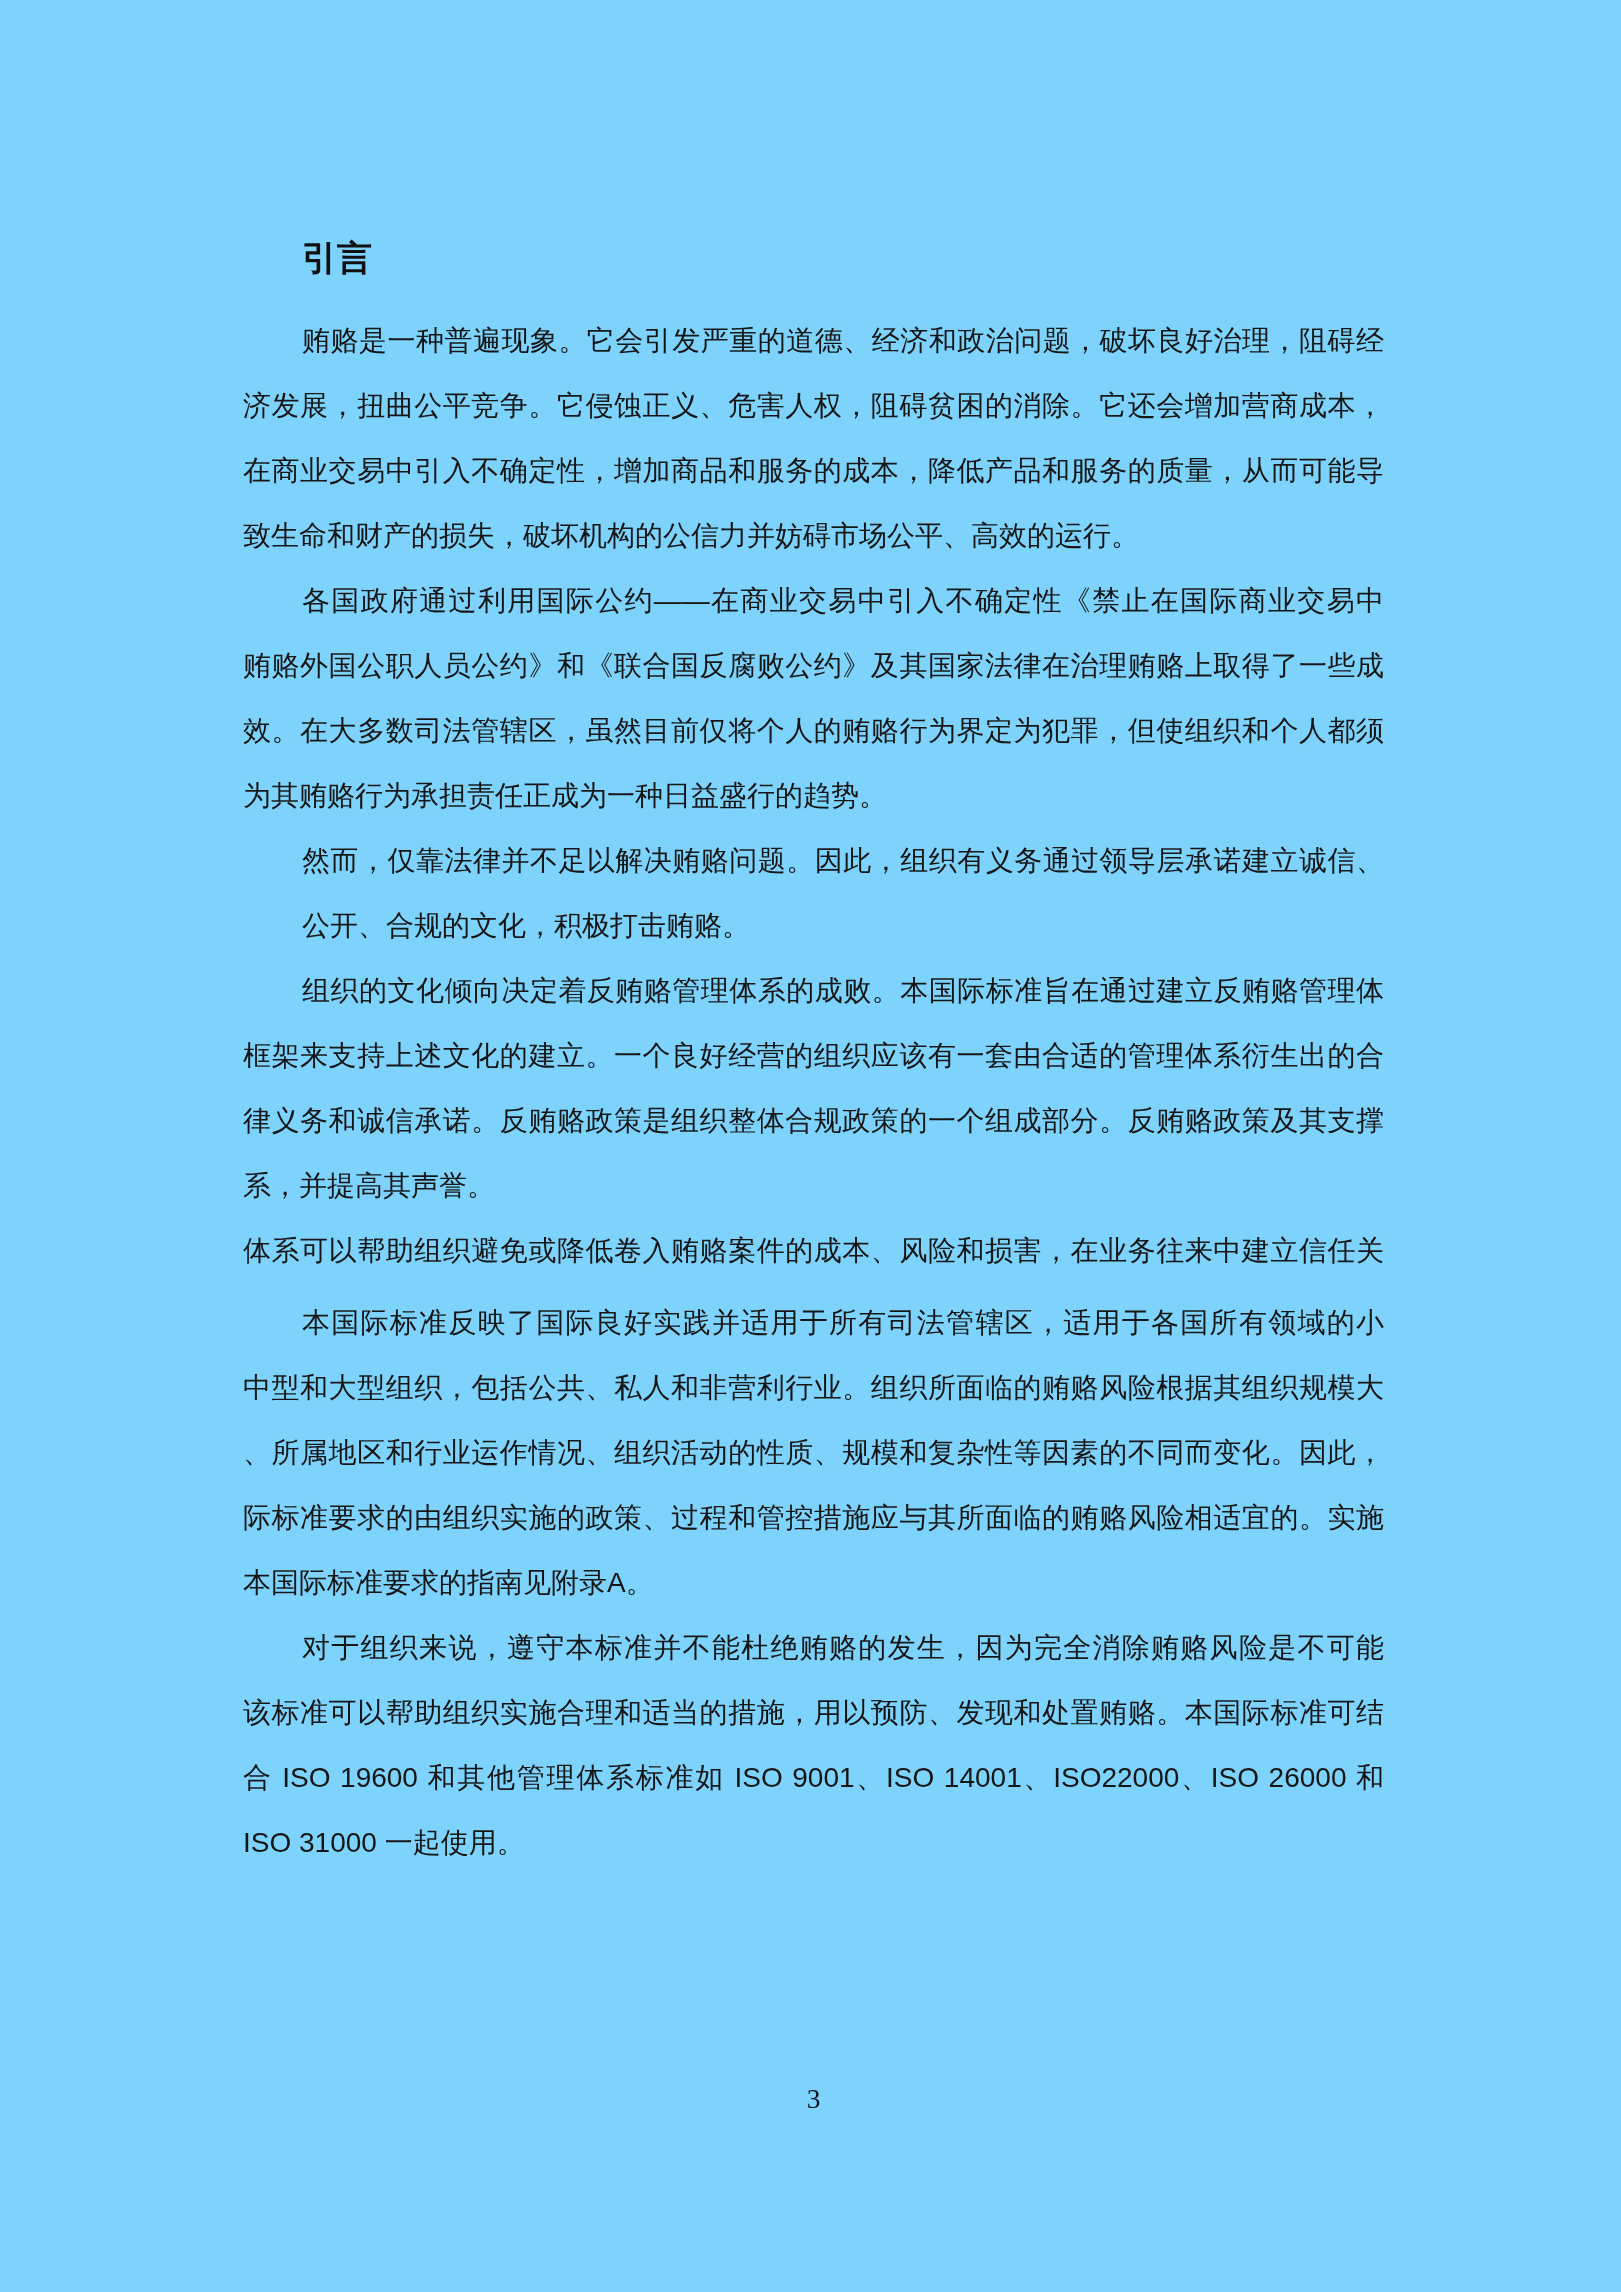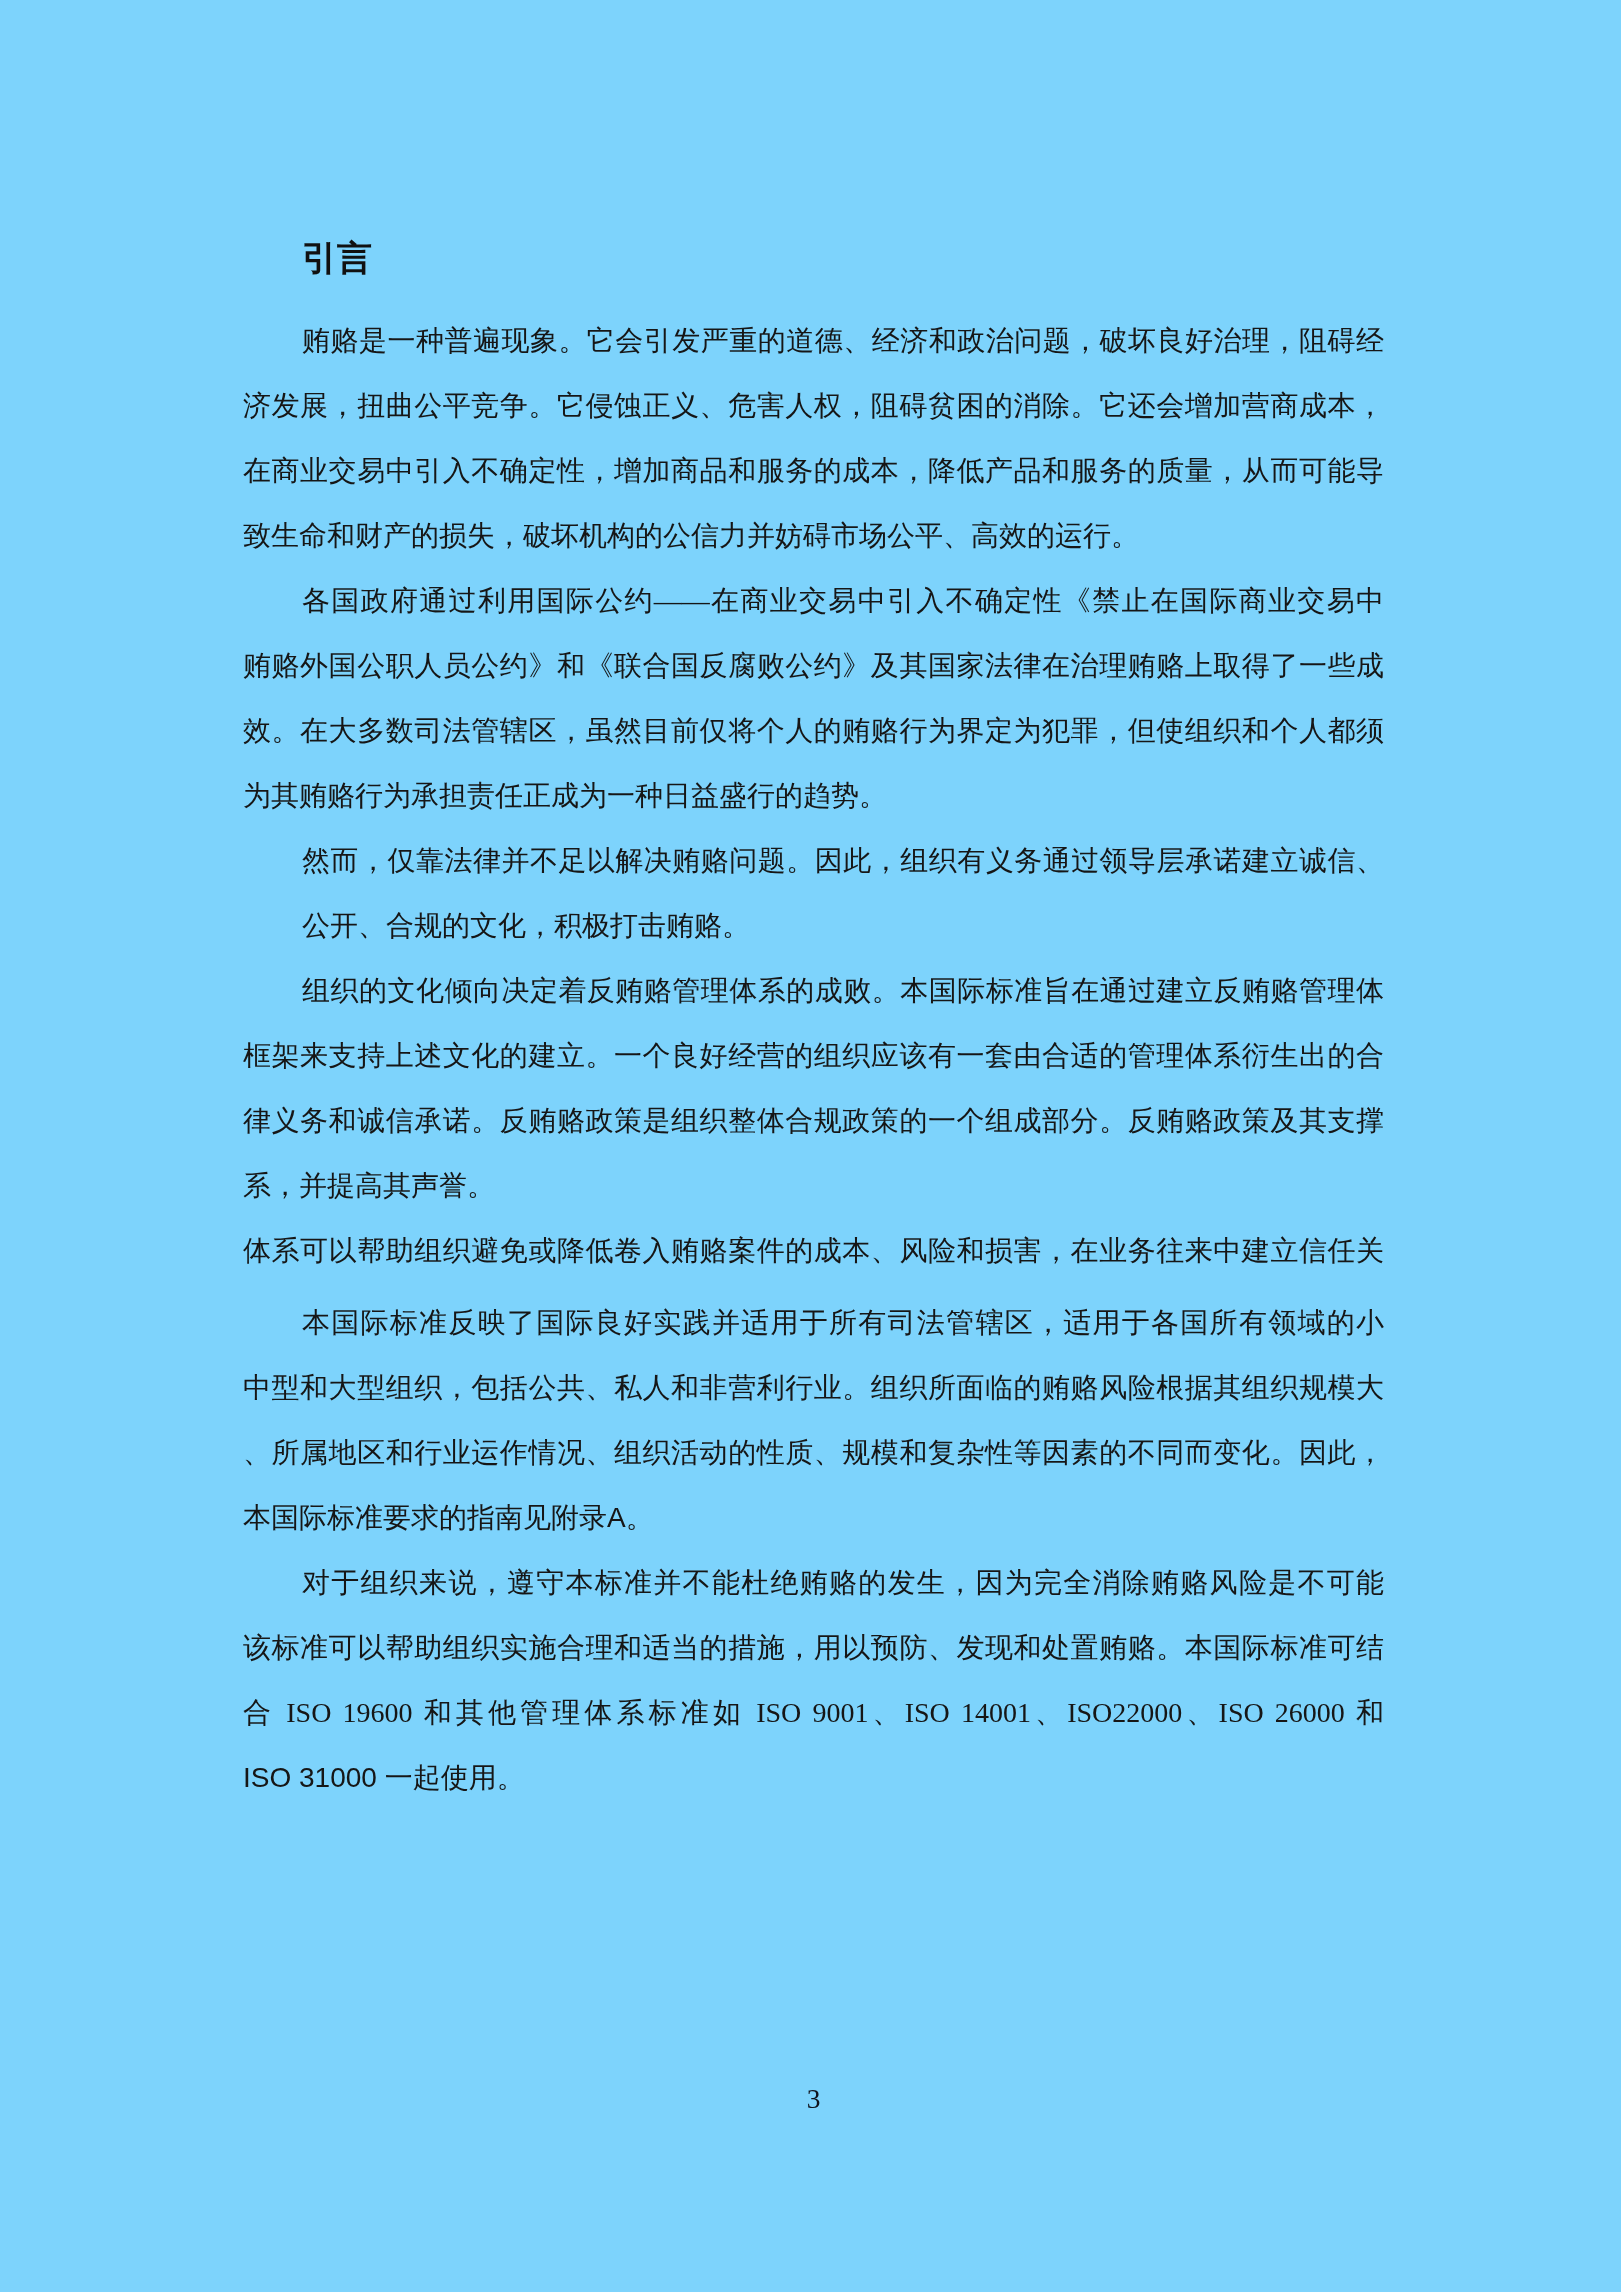--- a/index.html
+++ b/index.html
@@ -44,21 +44,20 @@
   .line {
     height: 65px;
     line-height: 65px;
     overflow: hidden;
     white-space: nowrap;
   }
   .line.justify {
     white-space: normal;
     text-align: justify;
     text-align-last: justify;
-    font-family: Liberation Serif, serif;
   }
   .line.indent {
     padding-left: 59px;
   }
   .footer {
     position: absolute;
     left: 243px;
     top: 2084px;
     width: 1141px;
     text-align: center;
@@ -94,20 +93,21 @@
         <div class="line indent justify">组织的文化倾向决定着反贿赂管理体系的成败。本国际标准旨在通过建立反贿赂管理体系</div>
         <div class="line justify">框架来支持上述文化的建立。一个良好经营的组织应该有一套由合适的管理体系衍生出的合规政</div>
         <div class="line justify">律义务和诚信承诺。反贿赂政策是组织整体合规政策的一个组成部分。反贿赂政策及其支撑</div>
         <div class="line">系，并提高其声誉。</div>
         <div class="line justify">体系可以帮助组织避免或降低卷入贿赂案件的成本、风险和损害，在业务往来中建立信任关</div>
       </div>
       <div class="paragraph gap-before">
         <div class="line indent justify">本国际标准反映了国际良好实践并适用于所有司法管辖区，适用于各国所有领域的小型、</div>
         <div class="line justify">中型和大型组织，包括公共、私人和非营利行业。组织所面临的贿赂风险根据其组织规模大小</div>
         <div class="line justify">、所属地区和行业运作情况、组织活动的性质、规模和复杂性等因素的不同而变化。因此，本国</div>
+        <div class="line justify">际标准要求的由组织实施的政策、过程和管控措施应与其所面临的贿赂风险相适宜的。实施</div>
         <div class="line">本国际标准要求的指南见附录A。</div>
       </div>
       <div class="paragraph">
         <div class="line indent justify">对于组织来说，遵守本标准并不能杜绝贿赂的发生，因为完全消除贿赂风险是不可能的。然而，</div>
         <div class="line justify">该标准可以帮助组织实施合理和适当的措施，用以预防、发现和处置贿赂。本国际标准可结</div>
         <div class="line justify">合 ISO 19600 和其他管理体系标准如 ISO 9001、ISO 14001、ISO22000、ISO 26000 和</div>
         <div class="line">ISO 31000 一起使用。</div>
       </div>
     </div>
 

